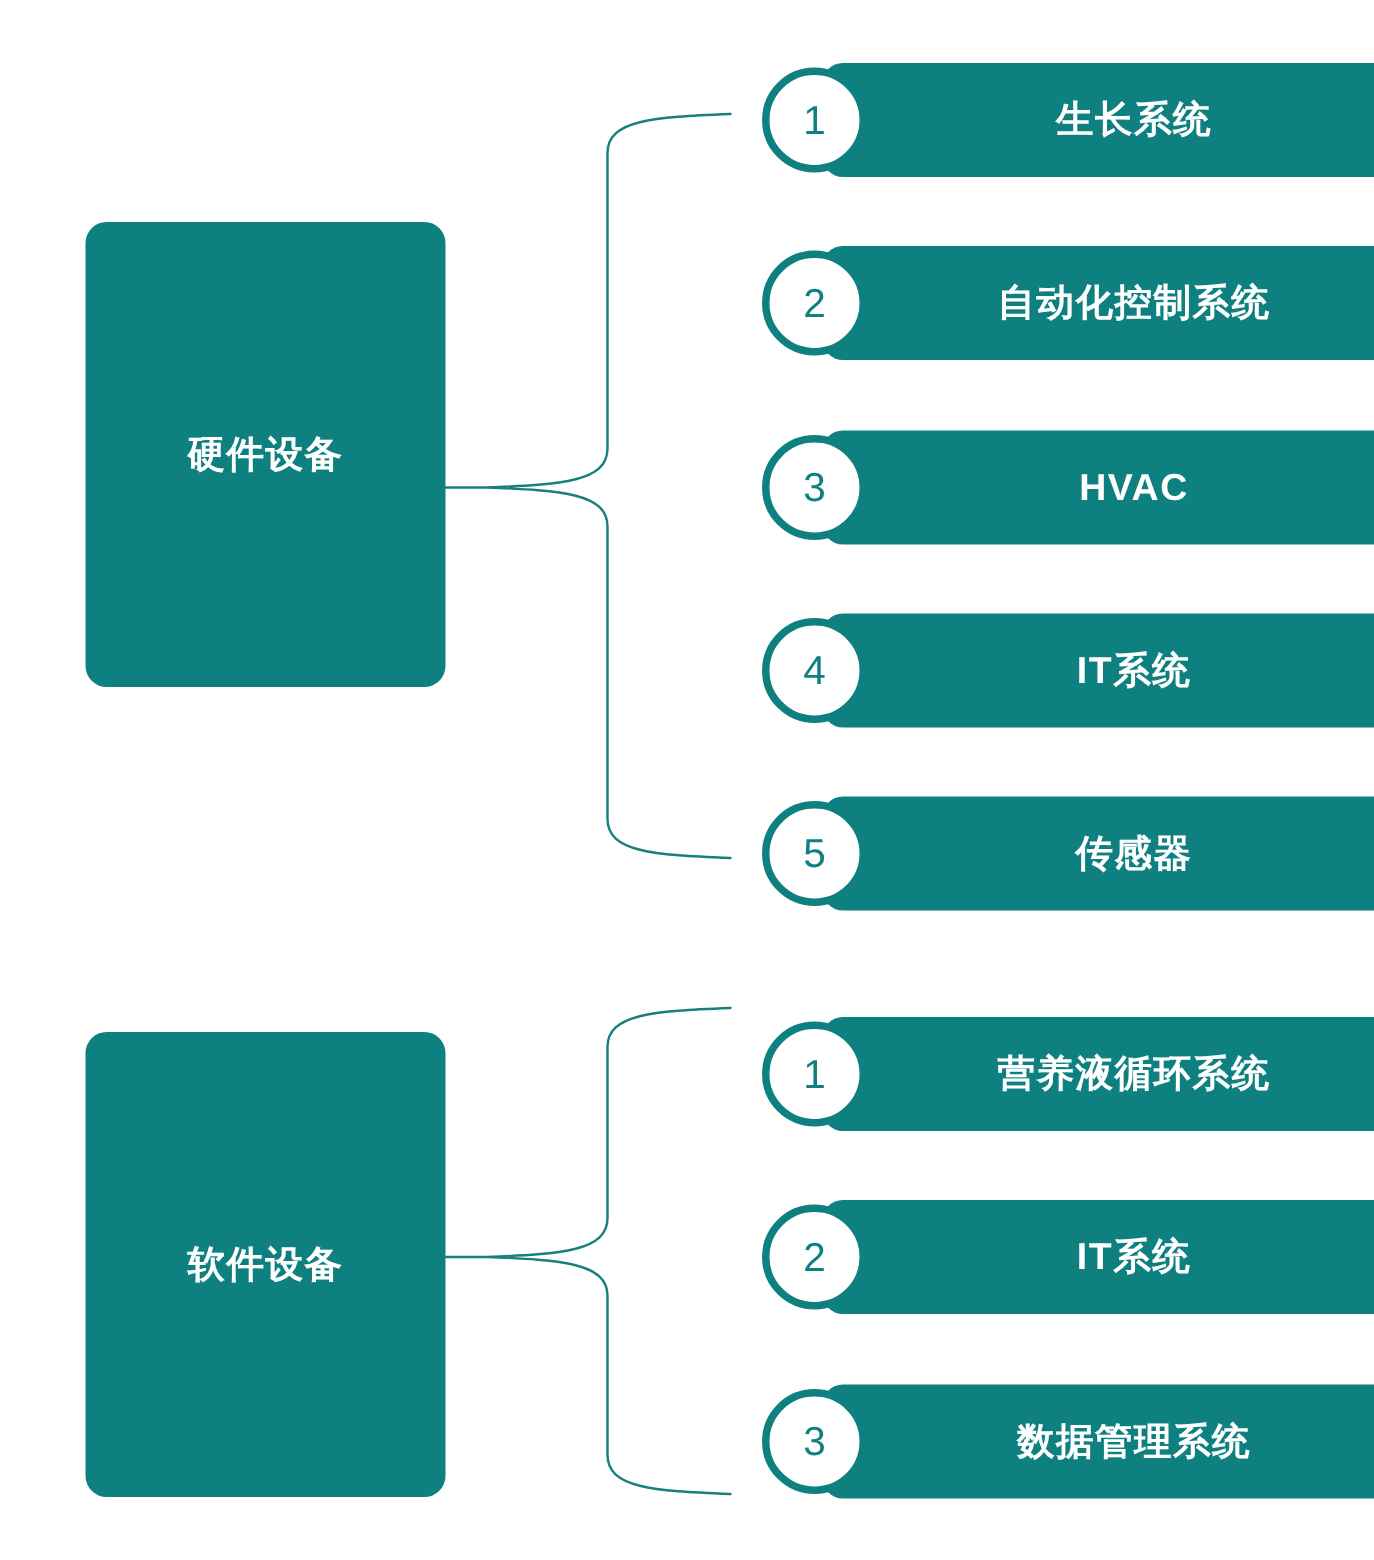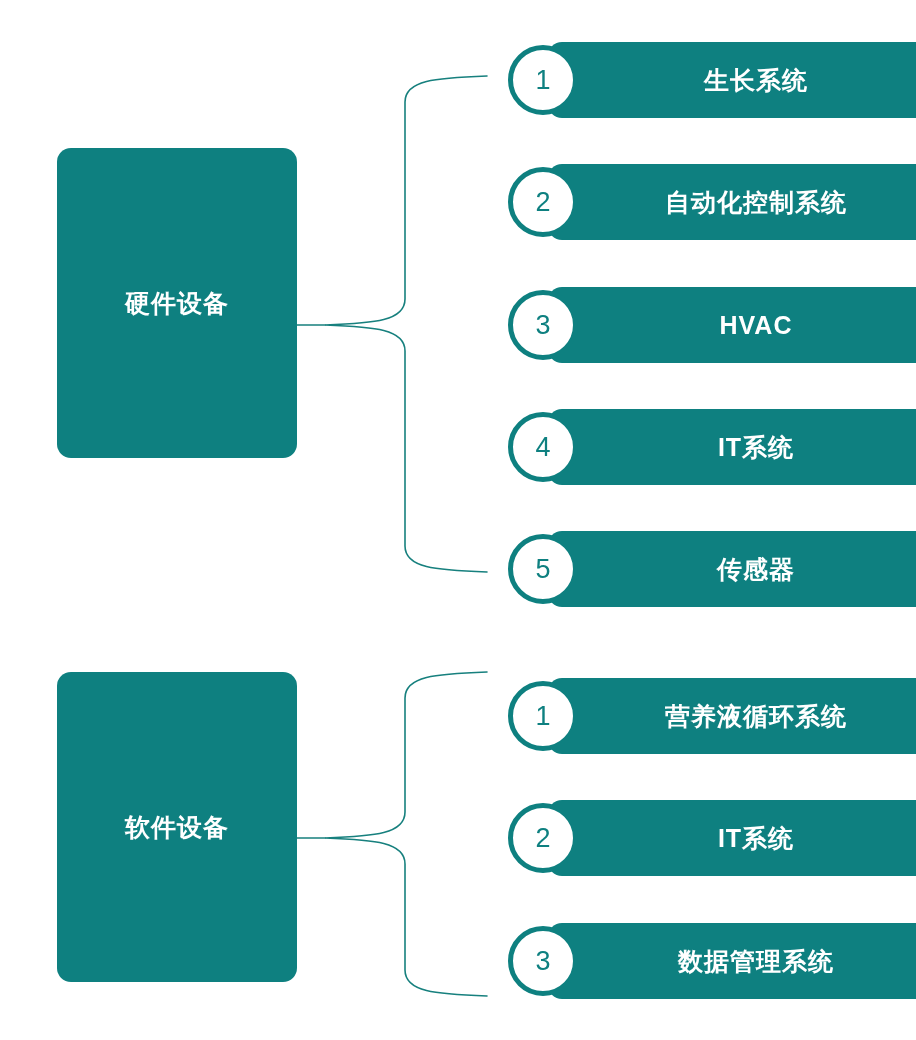--- a/index.html
+++ b/index.html
@@ -51,21 +51,21 @@
     white-space: nowrap;
   }
   #category-hardware {
     left: 57px;
     top: 148px;
     width: 240px;
     height: 310px;
   }
   #category-software {
     left: 57px;
-    top: 672px;
+    top: 688px;
     width: 240px;
     height: 310px;
   }
 
   
   .item-row {
     position: absolute;
     height: 76px;
   }
   .item-pill {

